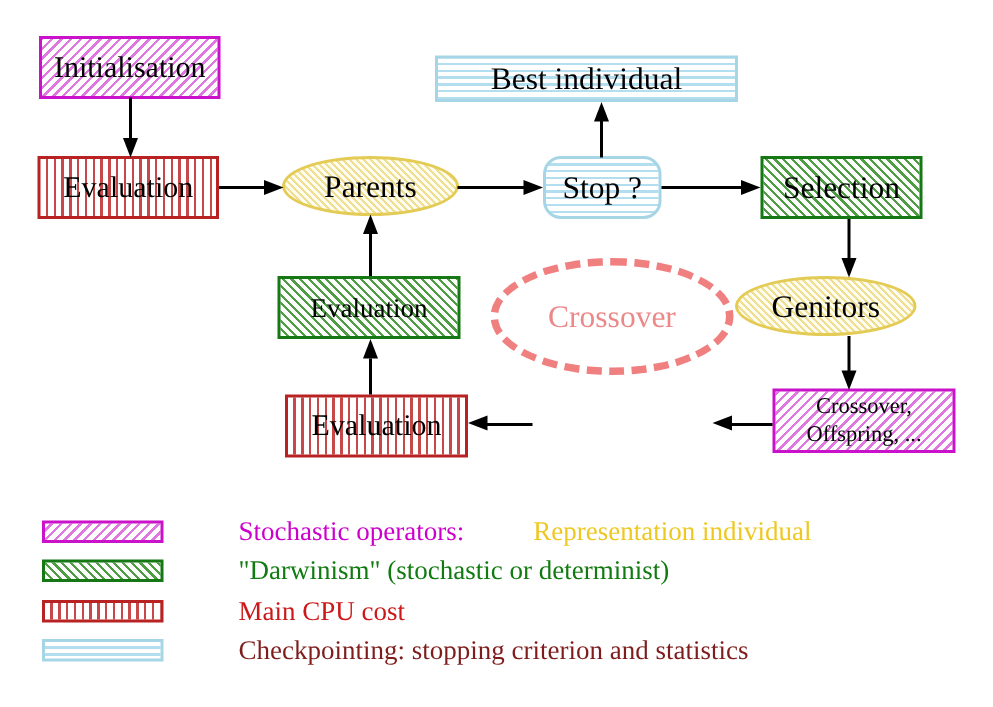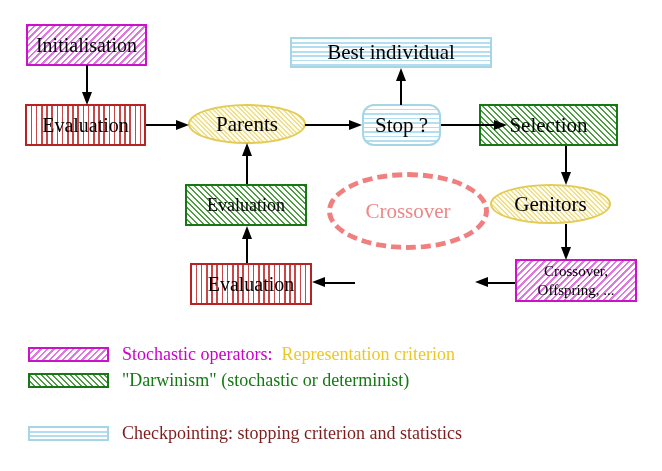--- a/index.html
+++ b/index.html
@@ -24,21 +24,21 @@
     color:#ec8888; font-size:21px;
   }
   
   .aline { position:absolute; background:#000; }
   .ah { position:absolute; width:0; height:0; }
   .ah-down  { border-left:5px solid transparent; border-right:5px solid transparent; border-top:13px solid #000; }
   .ah-up    { border-left:5px solid transparent; border-right:5px solid transparent; border-bottom:13px solid #000; }
   .ah-right { border-top:5px solid transparent; border-bottom:5px solid transparent; border-left:13px solid #000; }
   .ah-left  { border-top:5px solid transparent; border-bottom:5px solid transparent; border-right:13px solid #000; }
   
-  .lrow { position:absolute; left:28px; display:flex; align-items:center; height:18px; }
+  .lrow { position:absolute; left:28px; display:flex; align-items:center; height:18px;gap:37px; }
   .lswatch { width:81px; height:15px; box-sizing:border-box; margin-right:13px; flex:0 0 auto; }
   .ltext { font-size:18px; white-space:nowrap; }
   .c-magenta { color:#cc00cc; }
   .c-gold    { color:#eec822; margin-left:9px; }
   .c-green   { color:#117a11; }
   .c-red     { color:#cc1818; }
   .c-cyan    { color:#7f1d1d; }
 </style>
 </head>
 <body>
@@ -58,21 +58,21 @@
   </div>
 
   <div class="node p-cyan" style="left:290px;top:37px;width:202px;height:31px;">
     <span>Best individual</span>
   </div>
 
   <div class="node p-cyan" style="left:362px;top:104px;width:79px;height:42px;border-radius:12px;">
     <span>Stop ?</span>
   </div>
 
-  <div class="node p-green" style="left:479px;top:104px;width:139px;height:42px;text-align:center;">
+  <div class="node p-green" style="left:507px;top:104px;width:108px;height:42px;text-align:center;">
     <span>Selection</span>
   </div>
 
   <div class="node p-green" style="left:185px;top:184px;width:122px;height:42px;font-size:18px;">
     <span>Evaluation</span>
   </div>
 
   <div class="node dashed-ellipse" style="left:327px;top:172px;width:162px;height:78px;">
     <span>Crossover</span>
   </div>
@@ -120,27 +120,31 @@
 
   <div class="aline" style="left:246px;top:239px;width:2px;height:24px;"></div>
   <div class="ah ah-up" style="left:242px;top:226px;"></div>
 
   <div class="aline" style="left:246px;top:156px;width:2px;height:28px;"></div>
   <div class="ah ah-up" style="left:242px;top:143px;"></div>
 
   <div class="lrow" style="top:345px;">
     <div class="lswatch p-magenta"></div>
     <span class="ltext c-magenta">Stochastic operators:</span>
-    <span class="ltext c-gold">Representation criterion</span>
+    <span class="ltext c-gold">Representation individual</span>
   </div>
 
   <div class="lrow" style="top:371px;">
     <div class="lswatch p-green"></div>
     <span class="ltext c-green">"Darwinism" (stochastic or determinist)</span>
   </div>
 
+  <div class="lrow" style="top:398px;">
+    <div class="lswatch p-red"></div>
+    <span class="ltext c-red">Main CPU cost</span>
+  </div>
 
   <div class="lrow" style="top:424px;">
     <div class="lswatch p-cyan"></div>
     <span class="ltext c-cyan">Checkpointing: stopping criterion and statistics</span>
   </div>
 
 </div>
 
 </body></html>

